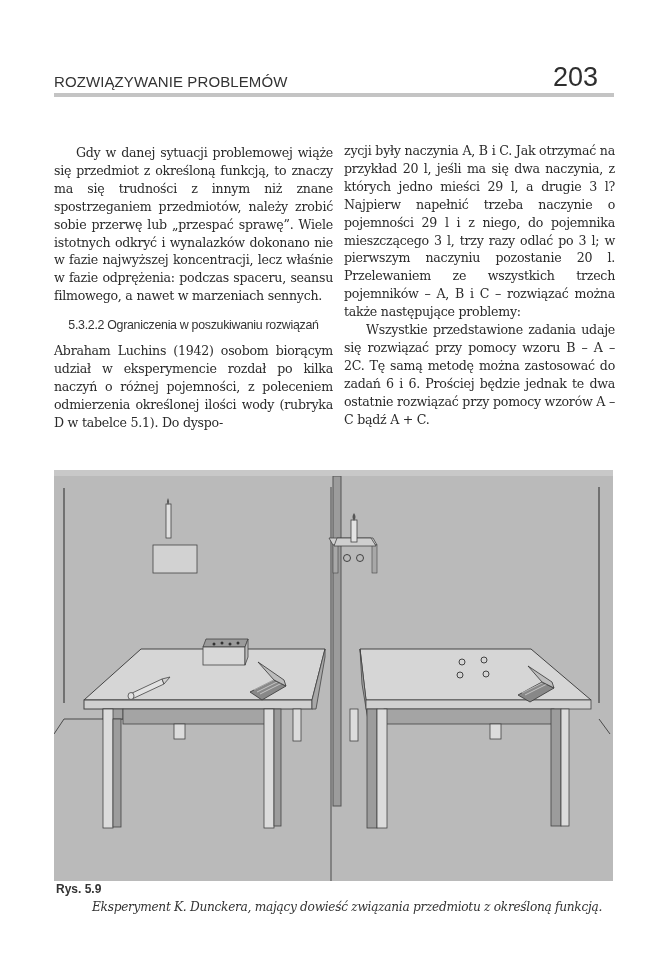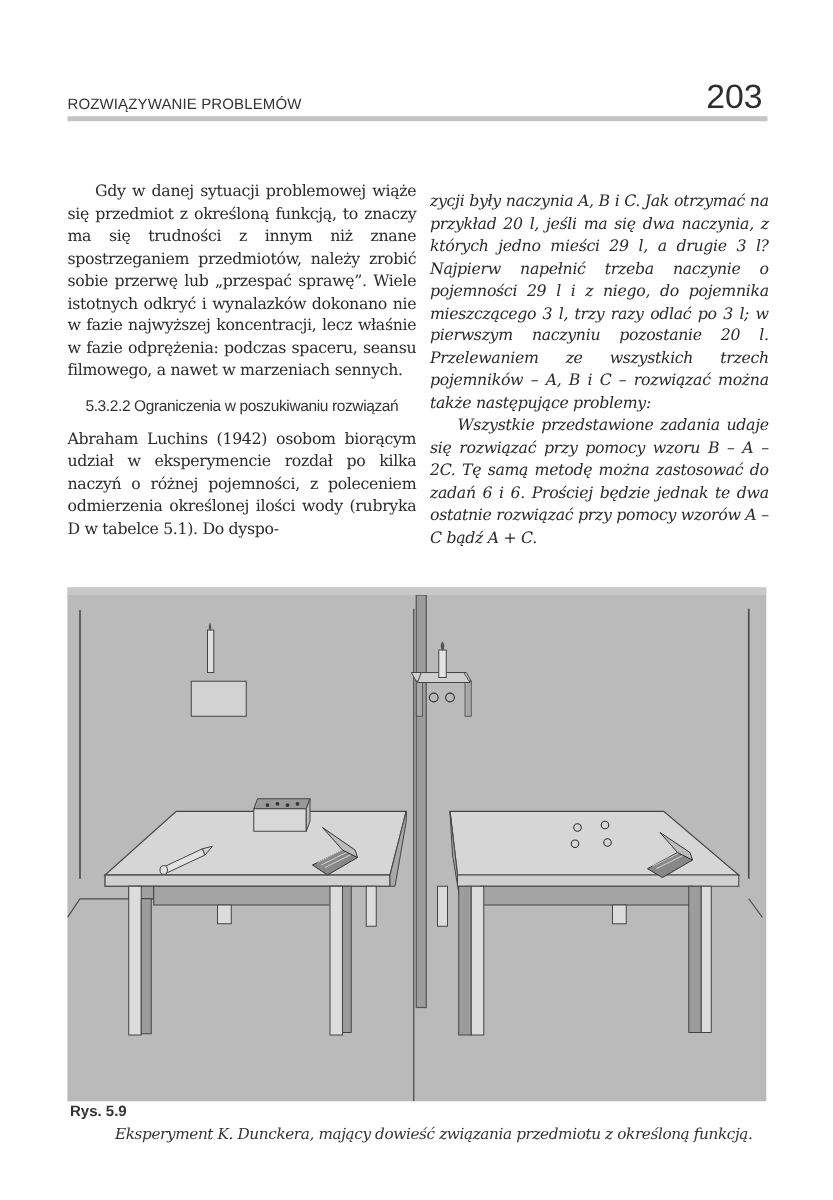--- a/index.html
+++ b/index.html
@@ -6,33 +6,33 @@
   body {
     width: 666px; height: 960px; background: #ffffff; position: relative; overflow: hidden;
     font-family: "DejaVu Serif", serif; color: #2a2a2a;
   }
   .header {
     position: absolute; left: 54px; top: 63px; width: 560px; height: 30px;
     border-bottom: 4px solid #c4c4c4;
   }
   .header .running-title {
     position: absolute; left: 0; bottom: 3px;
-    font-family: "Liberation Sans", sans-serif; font-size: 12px; letter-spacing: 0.1px; color: #333;
+    font-family: "Liberation Sans", sans-serif; font-size: 15px; letter-spacing: 0.1px; color: #333;
   }
   .header .page-number {
-    position: absolute; right: 4px; bottom: 0px;
+    position: absolute; right: 16px; bottom: 0px;
     font-family: "Liberation Sans", sans-serif; font-size: 27px; color: #2e2e2e;
   }
   .col {
     position: absolute; top: 109px; width: 279px;
     font-size: 12.6px; line-height: 17.9px; text-align: justify;
     font-family: "DejaVu Serif", serif; letter-spacing: -0.25px; margin-top: 35px;
   }
   .col.left { left: 54px; }
-  .col.right { left: 344px; top: 117px; width: 271px; font-style: italic; }
+  .col.right { left: 344px; top: 107px; width: 271px; }
   .col p { margin: 0; hyphens: manual; }
   .col p.indent { text-indent: 22px; }
   .subhead {
     font-family: "Liberation Sans", sans-serif; font-size: 12.4px; line-height: 16px;
     margin: 12px 0 9px 0; text-align: center; color: #333; letter-spacing: -0.3px;
   }
   .subhead .l2 { padding-left: 44px; display: block; }
   .figure {
     position: absolute; left: 54px; top: 470px; width: 559px; height: 411px;
     background: #b9b9b9;

